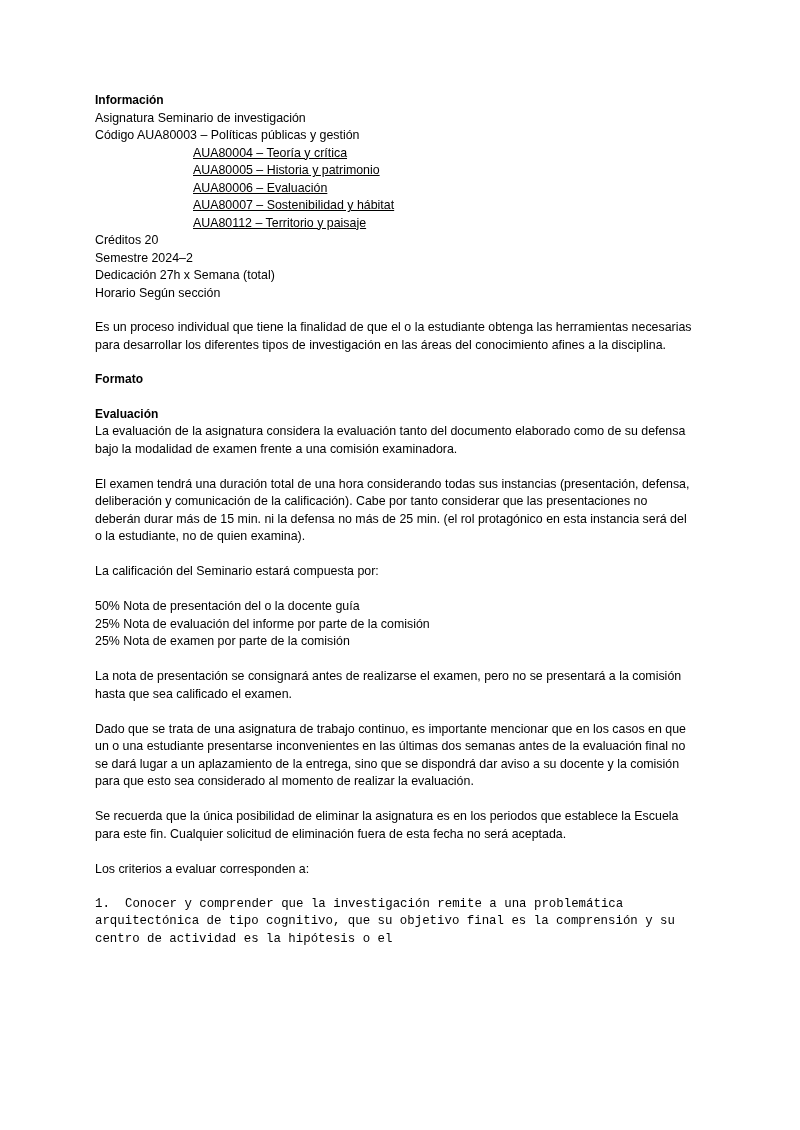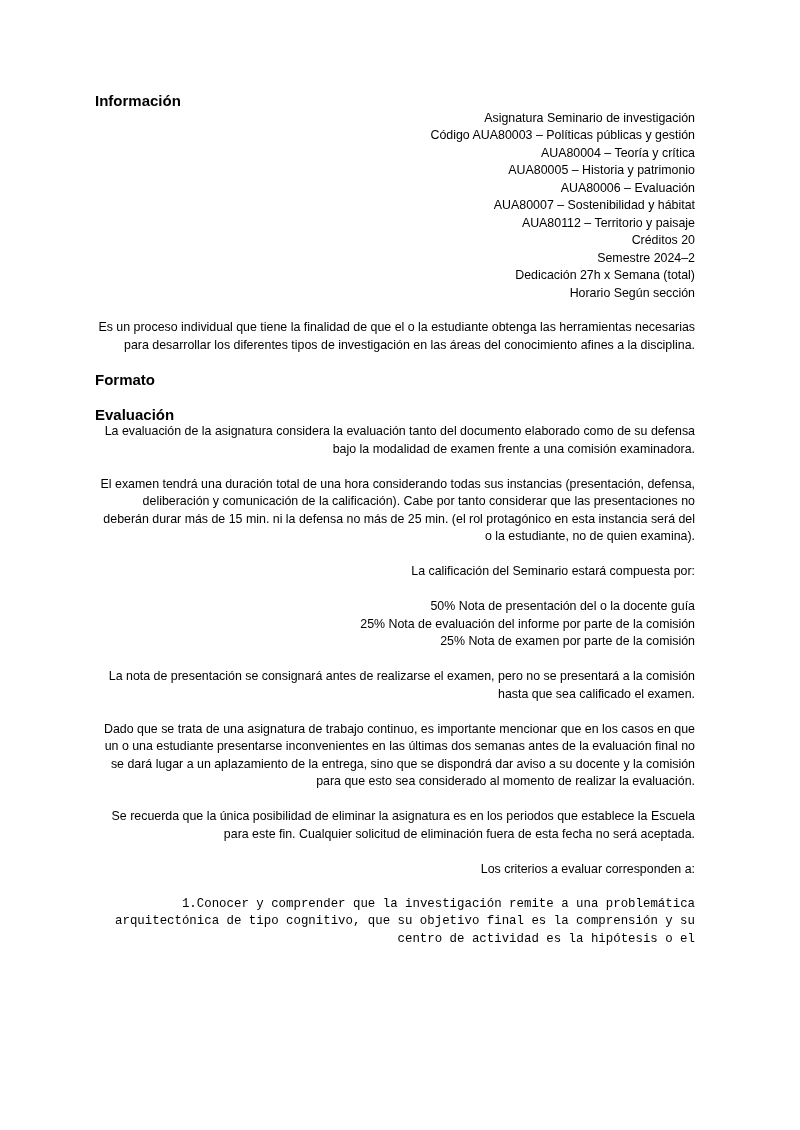--- a/index.html
+++ b/index.html
@@ -22,32 +22,33 @@
     box-sizing: border-box;
   }
   .content {
     position: absolute;
     left: 95px;
     top: 92px;
     width: 600px;
   }
   .h {
     font-weight: bold;
-    font-size: 15px;
+    font-size: 12px;
     line-height: 17.5px;
     margin: 0;
   }
   .p {
     font-size: 12.4px;
     line-height: 17.5px;
     margin: 0;
-    text-align: right;
+    text-align: left;
   }
   .indent-1 {
     padding-left: 98px;
+    text-decoration: underline;
   }
   .gap-md { height: 17px; }
   .block { margin: 0; }
   .spacer-para { height: 17.5px; }
   .numbered {
     position: relative;
     padding-left: 0;
     font-family: Liberation Mono, monospace;
   }
   .numbered .num {

